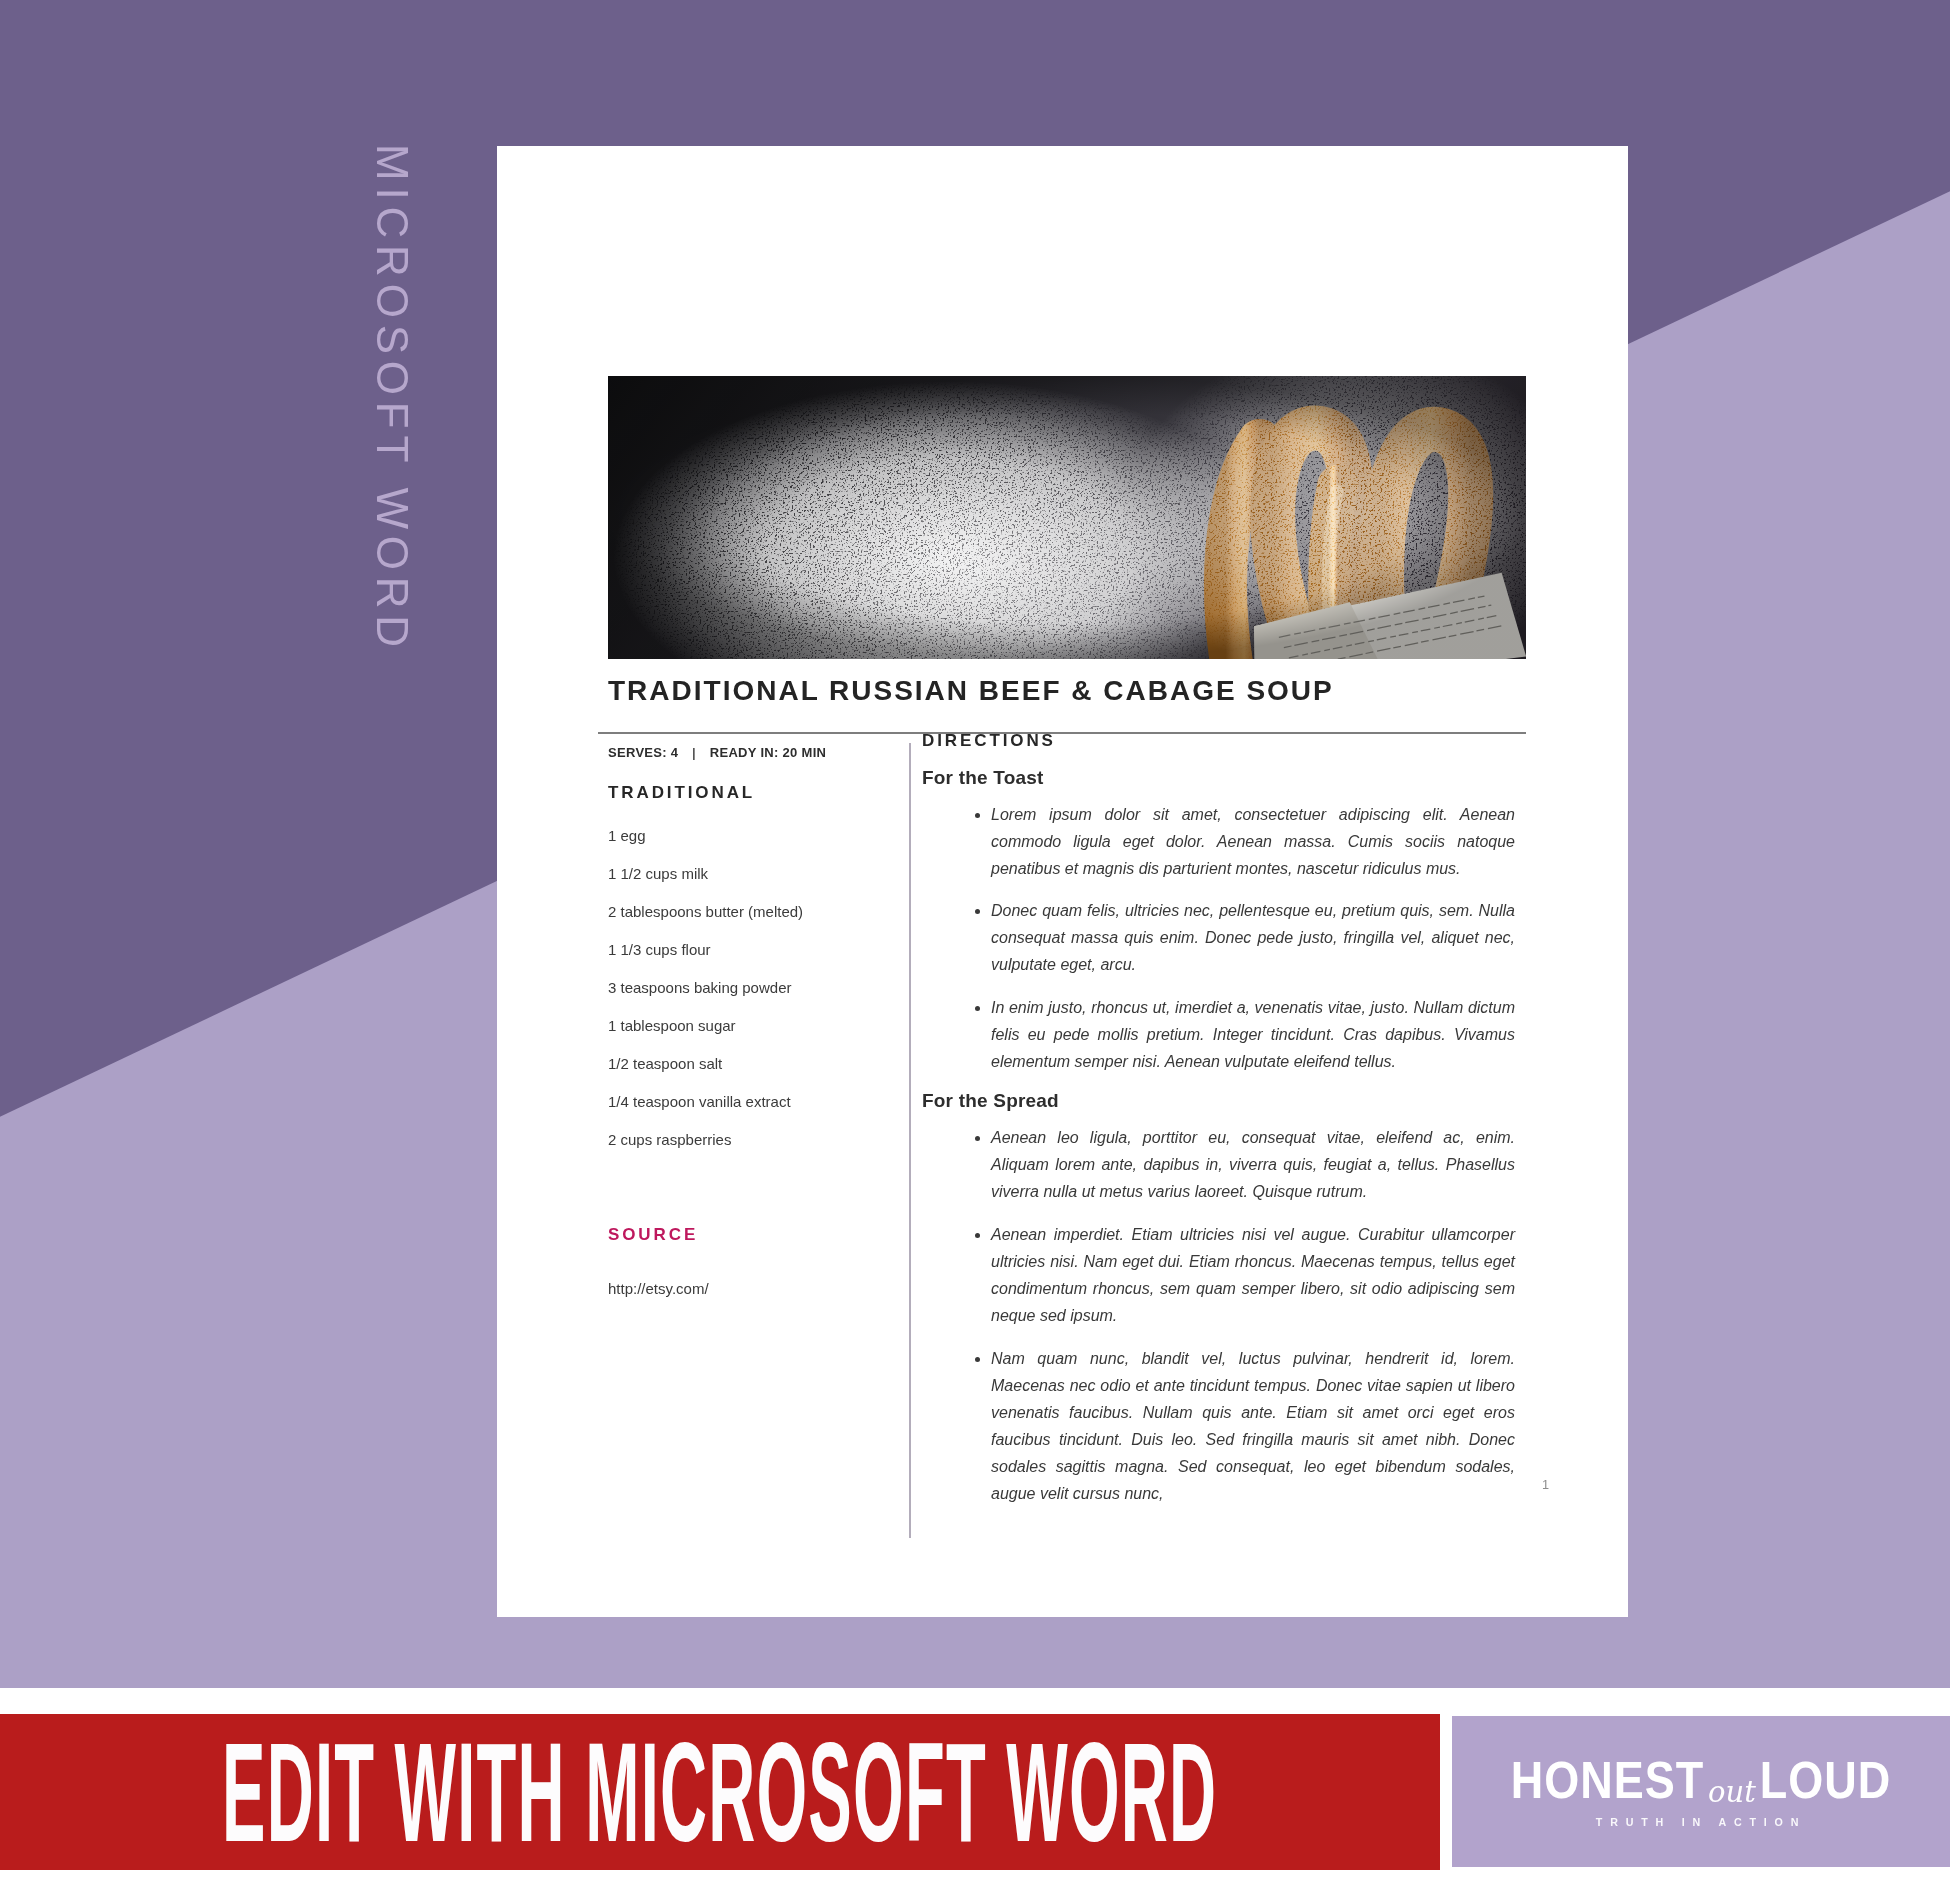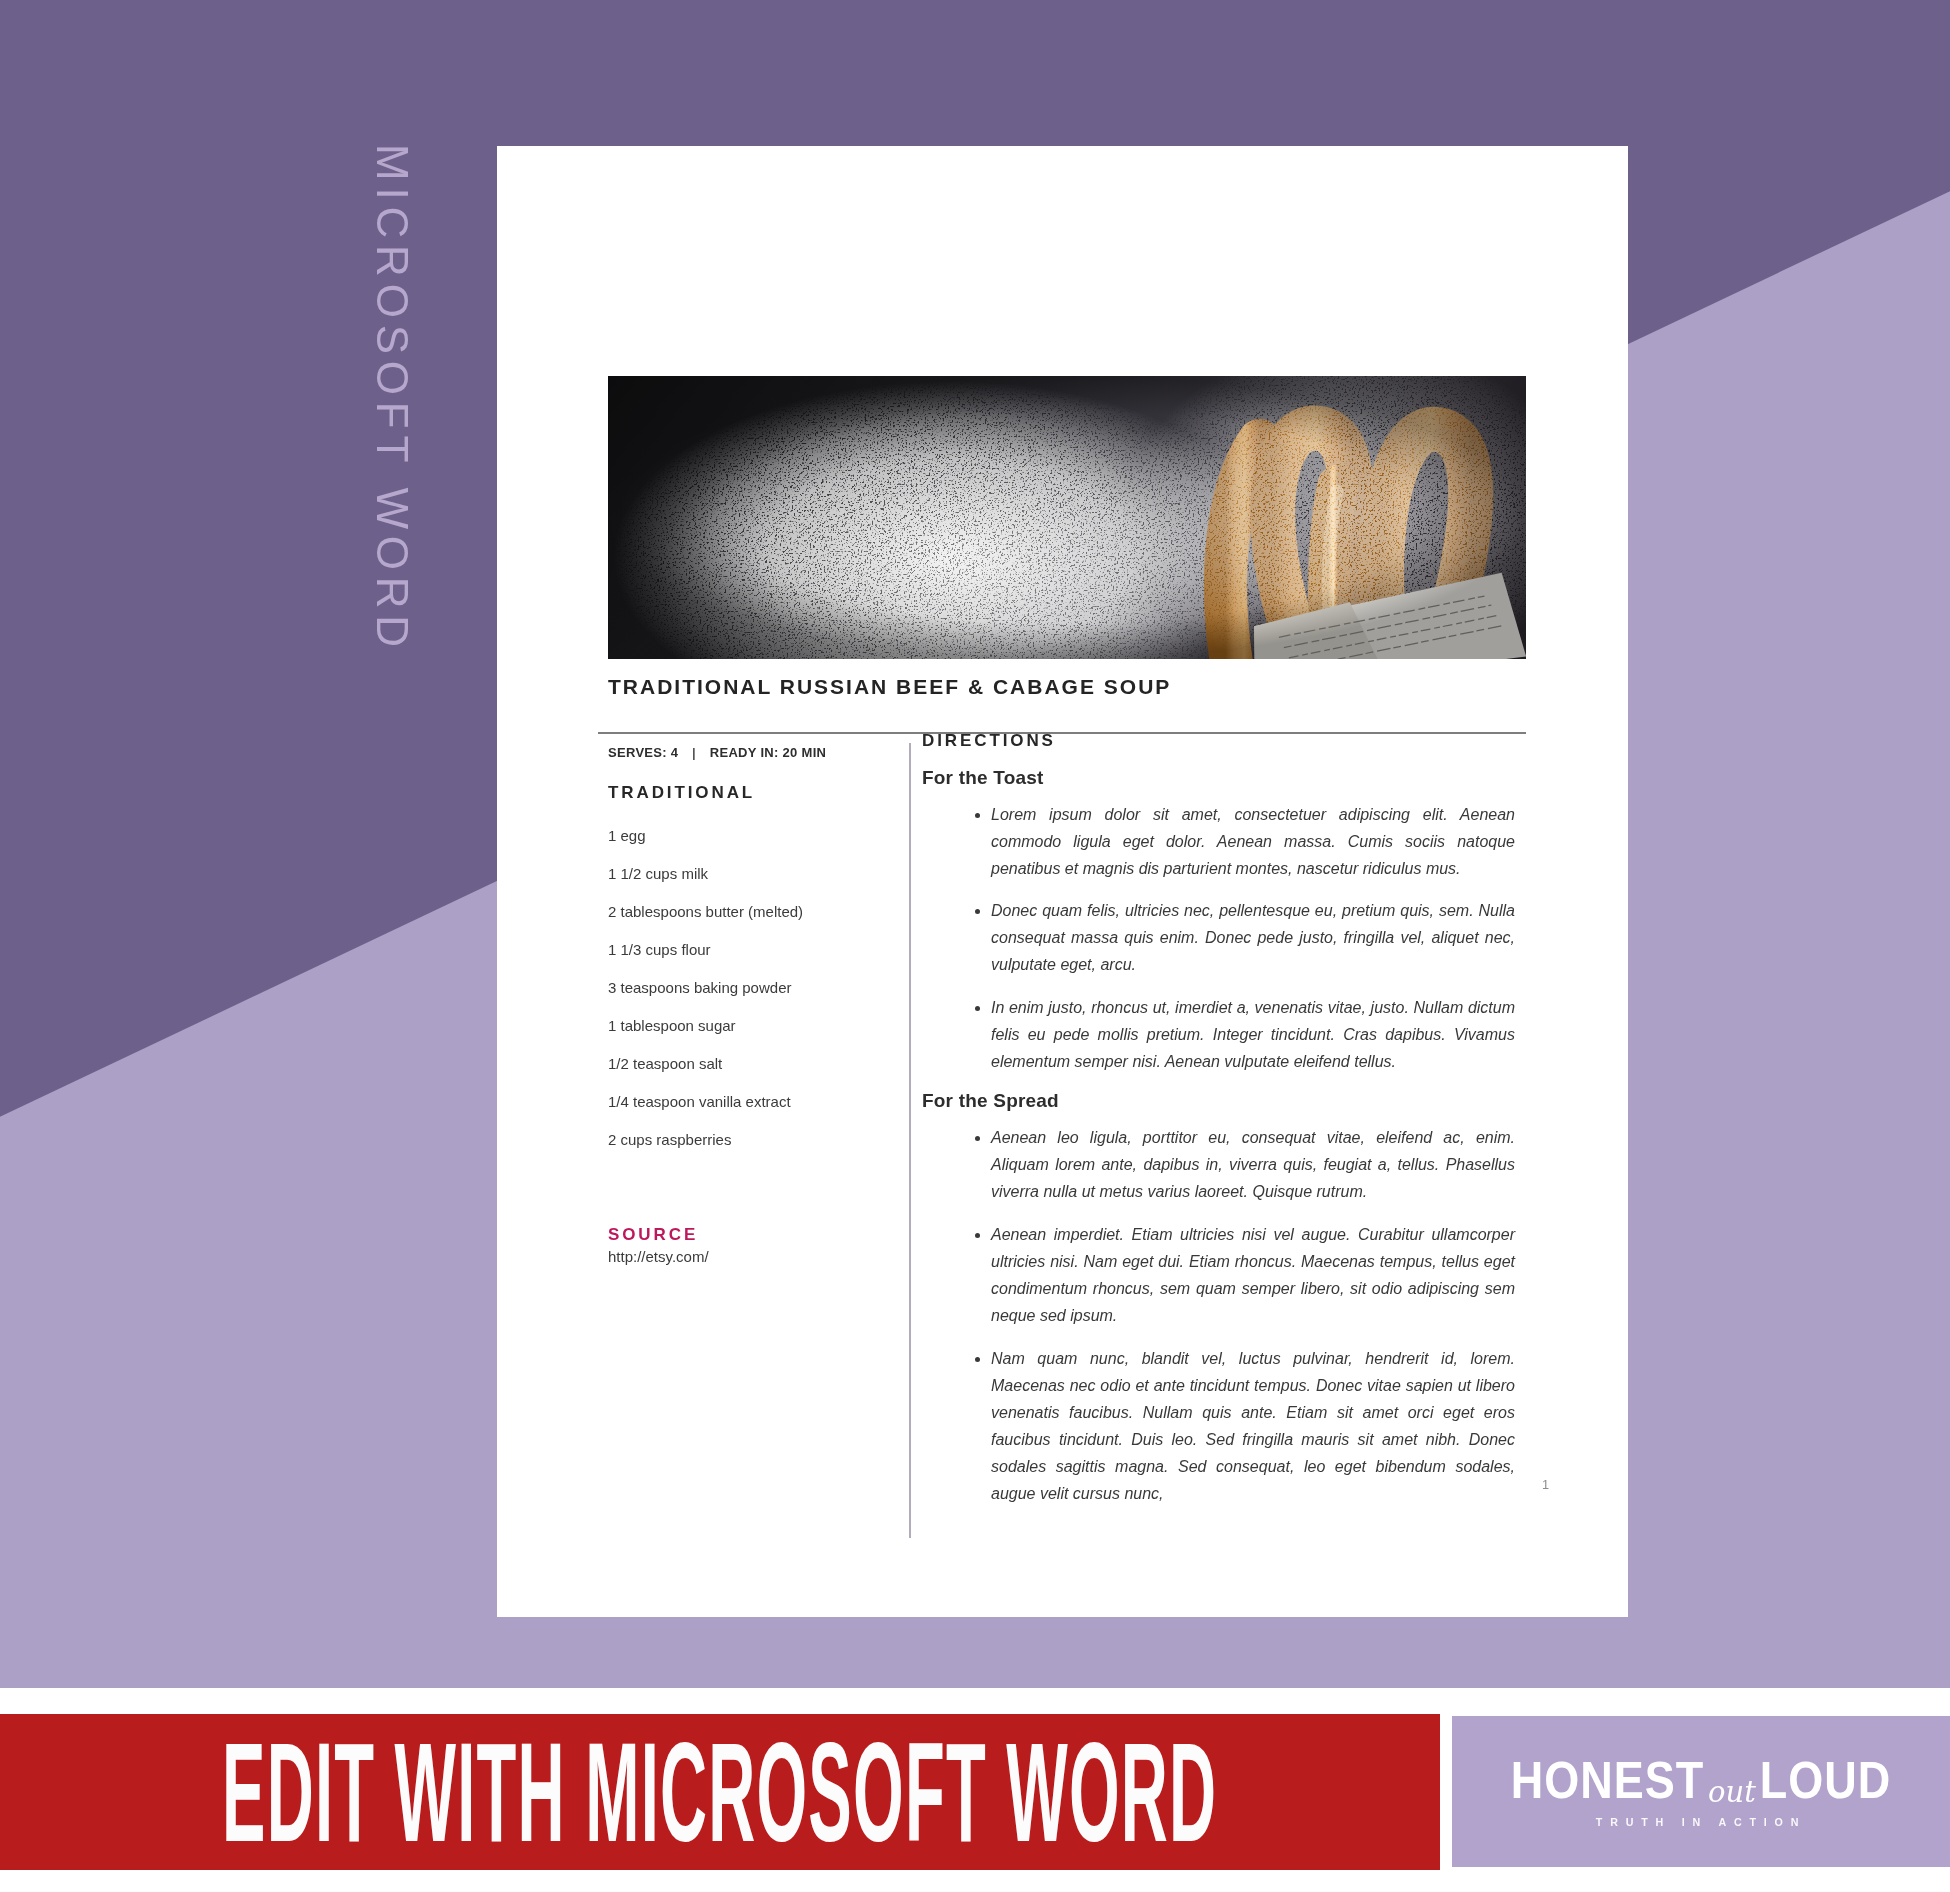--- a/index.html
+++ b/index.html
@@ -22,21 +22,21 @@
     position:absolute; left:497px; top:146px; width:1131px; height:1471px;
     background:#ffffff;
   }
   .photo {
     position:absolute; left:111px; top:230px; width:918px; height:283px;
     overflow:hidden; background:#222126;
   }
   .photo svg { display:block; width:100%; height:100%; }
   .title {
     position:absolute; left:111px; top:529px; width:926px;
-    font-size:21px; font-weight:bold; letter-spacing:2px; color:#242424;
+    font-size:28px; font-weight:bold; letter-spacing:2px; color:#242424;
     white-space:nowrap;
   }
   .rule {
     position:absolute; left:101px; top:586px; width:928px; height:0;
     border-top:2px solid #7e7e7e;
   }
   .divider-v {
     position:absolute; left:412px; top:597px; height:795px; width:0;
     border-left:2px solid #b3adbb;
   }
@@ -45,21 +45,21 @@
   .serves-row .sep { margin:0 9.8px; color:#555; }
   .ing-heading {
     margin-top:23.4px; font-size:17px; font-weight:bold; letter-spacing:2.9px; color:#272727;
   }
   ul.ingredients { list-style:none; margin:13.7px 0 0 0; padding:0; }
   ul.ingredients li {
     font-size:15px; color:#3b3b3b; line-height:38px; white-space:nowrap;
   }
   .source-block { position:absolute; left:111px; top:1079px; }
   .source-heading { font-size:17px; font-weight:bold; letter-spacing:2.9px; color:#be185d; }
-  .source-url { margin-top:3px; font-size:15px; color:#3b3b3b; }
+  .source-url { margin-top:35px; font-size:15px; color:#3b3b3b; }
   .right-col { position:absolute; left:425px; top:585px; width:605px; }
   .dir-heading {
     font-size:17px; font-weight:bold; letter-spacing:2.9px; color:#272727; margin-bottom:12px;
   }
   .dir-section h4 {
     margin:15.6px 0 2px 0; font-size:19px; font-weight:bold; color:#2d2d2d; letter-spacing:0.2px;
   }
   .dir-section ul { margin:12px; padding-left:57px;font-style:italic; }
   .dir-section li {
     font-size:16px; color:#393939; line-height:27px; text-align:justify;

